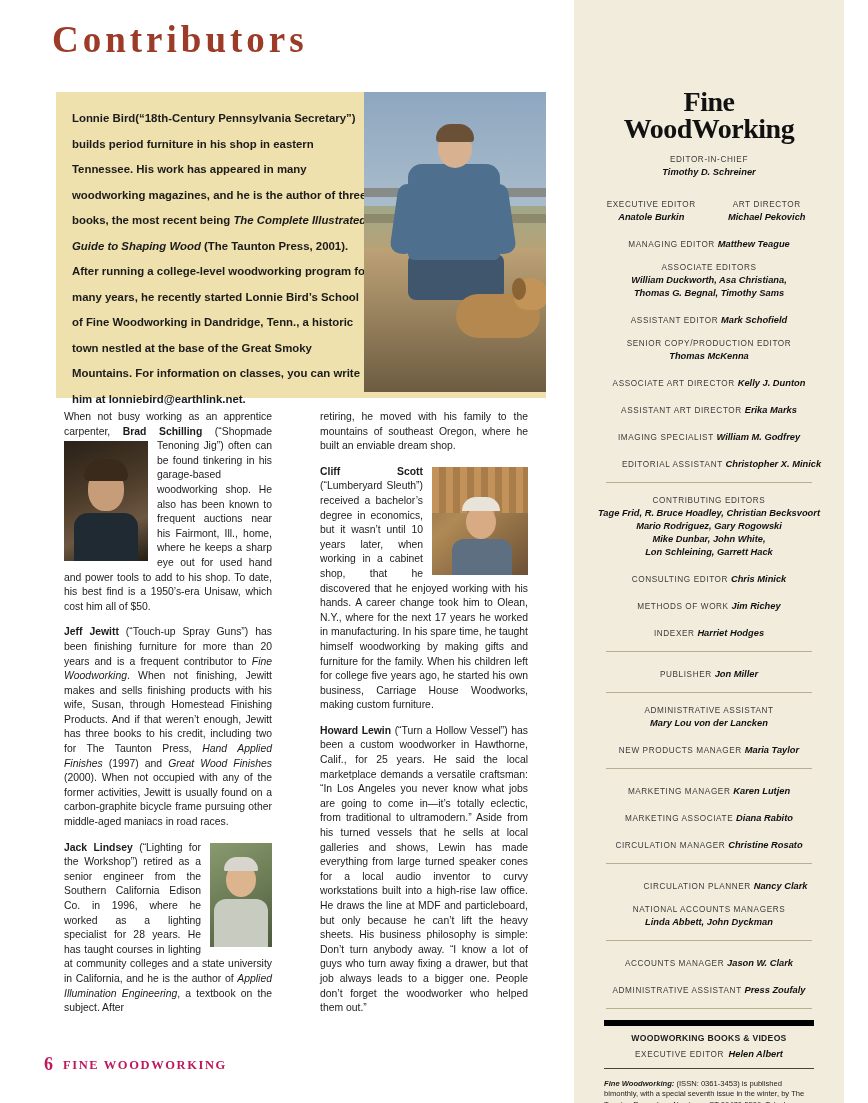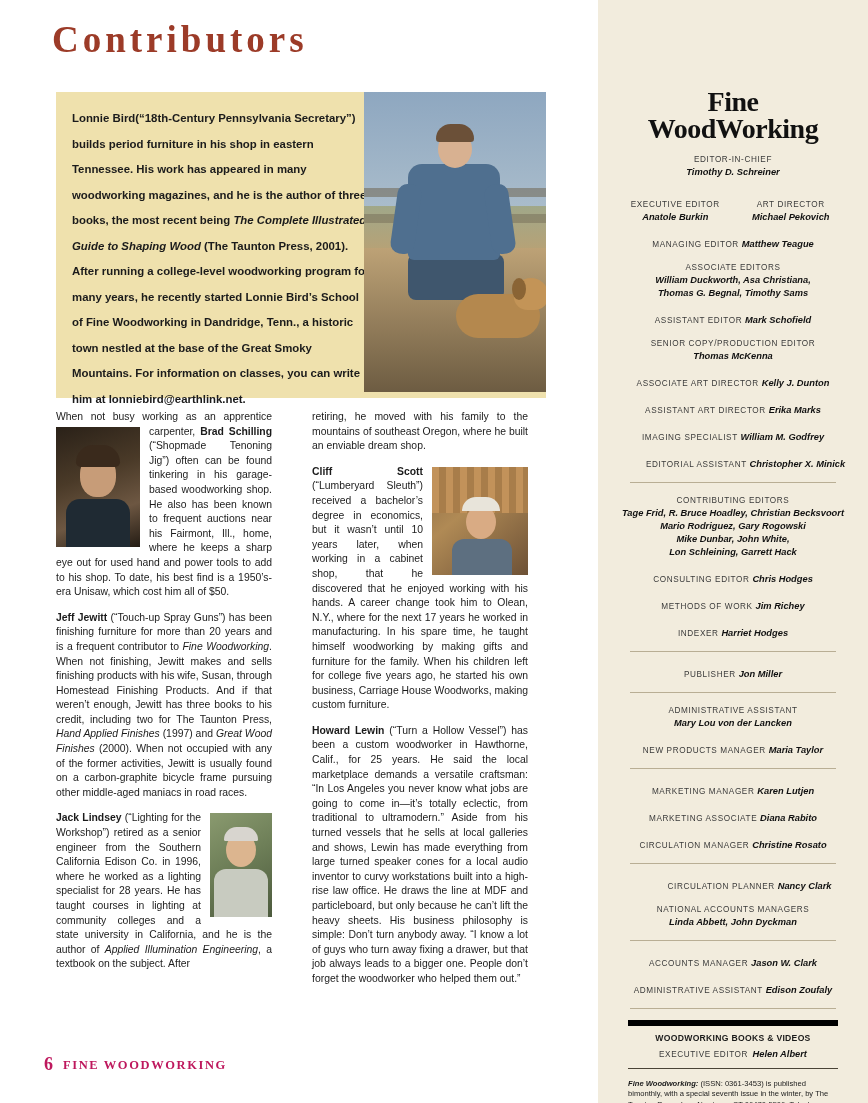--- a/index.html
+++ b/index.html
@@ -73,21 +73,21 @@
     background:#6f6652;opacity:.45;}
 
   
   .col{
     position:absolute;top:410px;width:216px;
     font-size:10.4px;line-height:14.6px;color:#1b1b1b;
     text-align:justify;
   }
   .col.c1{left:56px;}
   .col.c2{left:312px;}
-  .col p{margin:0 0 11px 0;}
+  .col p{margin:0 0 11px 8px;}
   .col b{font-weight:700;}
   .col i{font-style:italic;}
 
   .inlinephoto{
     float:left;margin:2px 9px 4px 0;
     background:#2c2218;
   }
   .photo-brad{width:84px;height:120px;
     background:linear-gradient(160deg,#2a2118 0%,#4a3a28 40%,#6d5742 70%,#241c14 100%);
     position:relative;overflow:hidden;}
@@ -124,21 +124,21 @@
     position:absolute;left:44px;bottom:28px;
     font-family:"Liberation Serif", serif;
     color:#be185d;
     font-weight:bold;
   }
   .footer .pagenum{font-size:18px;vertical-align:-1px;}
   .footer .mag{font-size:12.5px;letter-spacing:1.6px;margin-left:10px;}
 
   
   .masthead{
-    position:absolute;left:598px;top:0;width:270px;height:1103px;
+    position:absolute;left:574px;top:0;width:270px;height:1103px;
     background:#f2ecdd;
     text-align:center;
   }
   .masthead .inner{padding:0 18px;}
   .logo{
     margin-top:88px;
     font-family:"Liberation Serif", serif;
     font-weight:700;
     color:#111;
     line-height:0.98;
@@ -268,21 +268,21 @@
           </div>
           <div class="blk"><span class="ml" style="display: inline;">ASSOCIATE ART DIRECTOR  </span><span class="mn">Kelly J. Dunton</span></div>
           <div class="blk"><span class="ml" style="display: inline;">ASSISTANT ART DIRECTOR  </span><span class="mn">Erika Marks</span></div>
           <div class="blk"><span class="ml" style="display: inline;">IMAGING SPECIALIST  </span><span class="mn">William M. Godfrey</span></div>
           <div class="blk"><span class="ml" style="display: inline; padding-left: 25px;">EDITORIAL ASSISTANT  </span><span class="mn">Christopher X. Minick</span></div>
           <div class="rule"></div>
           <div class="blk">
             <div class="ml">CONTRIBUTING EDITORS</div>
             <div class="mn">Tage Frid, R. Bruce Hoadley, Christian Becksvoort<br>Mario Rodriguez, Gary Rogowski<br>Mike Dunbar, John White,<br>Lon Schleining, Garrett Hack</div>
           </div>
-          <div class="blk"><span class="ml" style="display: inline;">CONSULTING EDITOR  </span><span class="mn">Chris Hodges</span></div>
+          <div class="blk"><span class="ml" style="display: inline;">CONSULTING EDITOR  </span><span class="mn">Chris Minick</span></div>
           <div class="blk"><span class="ml" style="display: inline;">METHODS OF WORK  </span><span class="mn">Jim Richey</span></div>
           <div class="blk"><span class="ml" style="display: inline;">INDEXER  </span><span class="mn">Harriet Hodges</span></div>
           <div class="rule"></div>
           <div class="blk"><span class="ml" style="display: inline;">PUBLISHER  </span><span class="mn">Jon Miller</span></div>
           <div class="rule"></div>
           <div class="blk">
             <div class="ml">ADMINISTRATIVE ASSISTANT</div>
             <div class="mn">Mary Lou von der Lancken</div>
           </div>
           <div class="blk"><span class="ml" style="display: inline;">NEW PRODUCTS MANAGER  </span><span class="mn">Maria Taylor</span></div>
@@ -291,21 +291,21 @@
           <div class="blk"><span class="ml" style="display: inline;">MARKETING ASSOCIATE  </span><span class="mn">Diana Rabito</span></div>
           <div class="blk"><span class="ml" style="display: inline;">CIRCULATION MANAGER  </span><span class="mn">Christine Rosato</span></div>
           <div class="rule"></div>
           <div class="blk"><span class="ml" style="display: inline; padding-left: 33px;">CIRCULATION PLANNER  </span><span class="mn">Nancy Clark</span></div>
           <div class="blk">
             <div class="ml">NATIONAL ACCOUNTS MANAGERS</div>
             <div class="mn">Linda Abbett, John Dyckman</div>
           </div>
           <div class="rule"></div>
           <div class="blk"><span class="ml" style="display: inline;">ACCOUNTS MANAGER  </span><span class="mn">Jason W. Clark</span></div>
-          <div class="blk"><span class="ml" style="display: inline;">ADMINISTRATIVE ASSISTANT  </span><span class="mn">Edison Zoufaly</span></div>
+          <div class="blk"><span class="ml" style="display: inline;">ADMINISTRATIVE ASSISTANT  </span><span class="mn">Press Zoufaly</span></div>
           <div class="rule"></div>
         </div>
 
       <div class="box-rule">
         <div class="bk-title">WOODWORKING BOOKS &amp; VIDEOS</div>
         <div class="ml" style="margin-top:4px;display:inline-block;">EXECUTIVE EDITOR</div>
         <span class="mn">Helen Albert</span>
       </div>
 
       <div class="legal">

